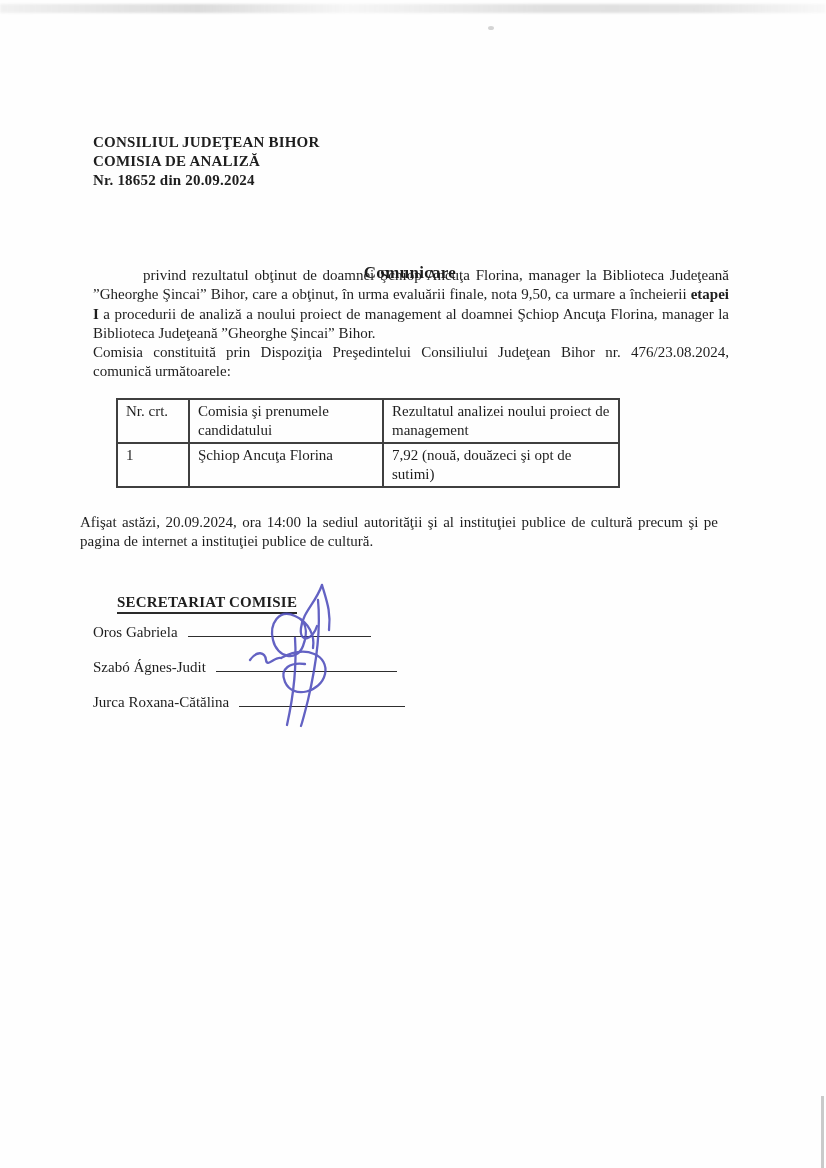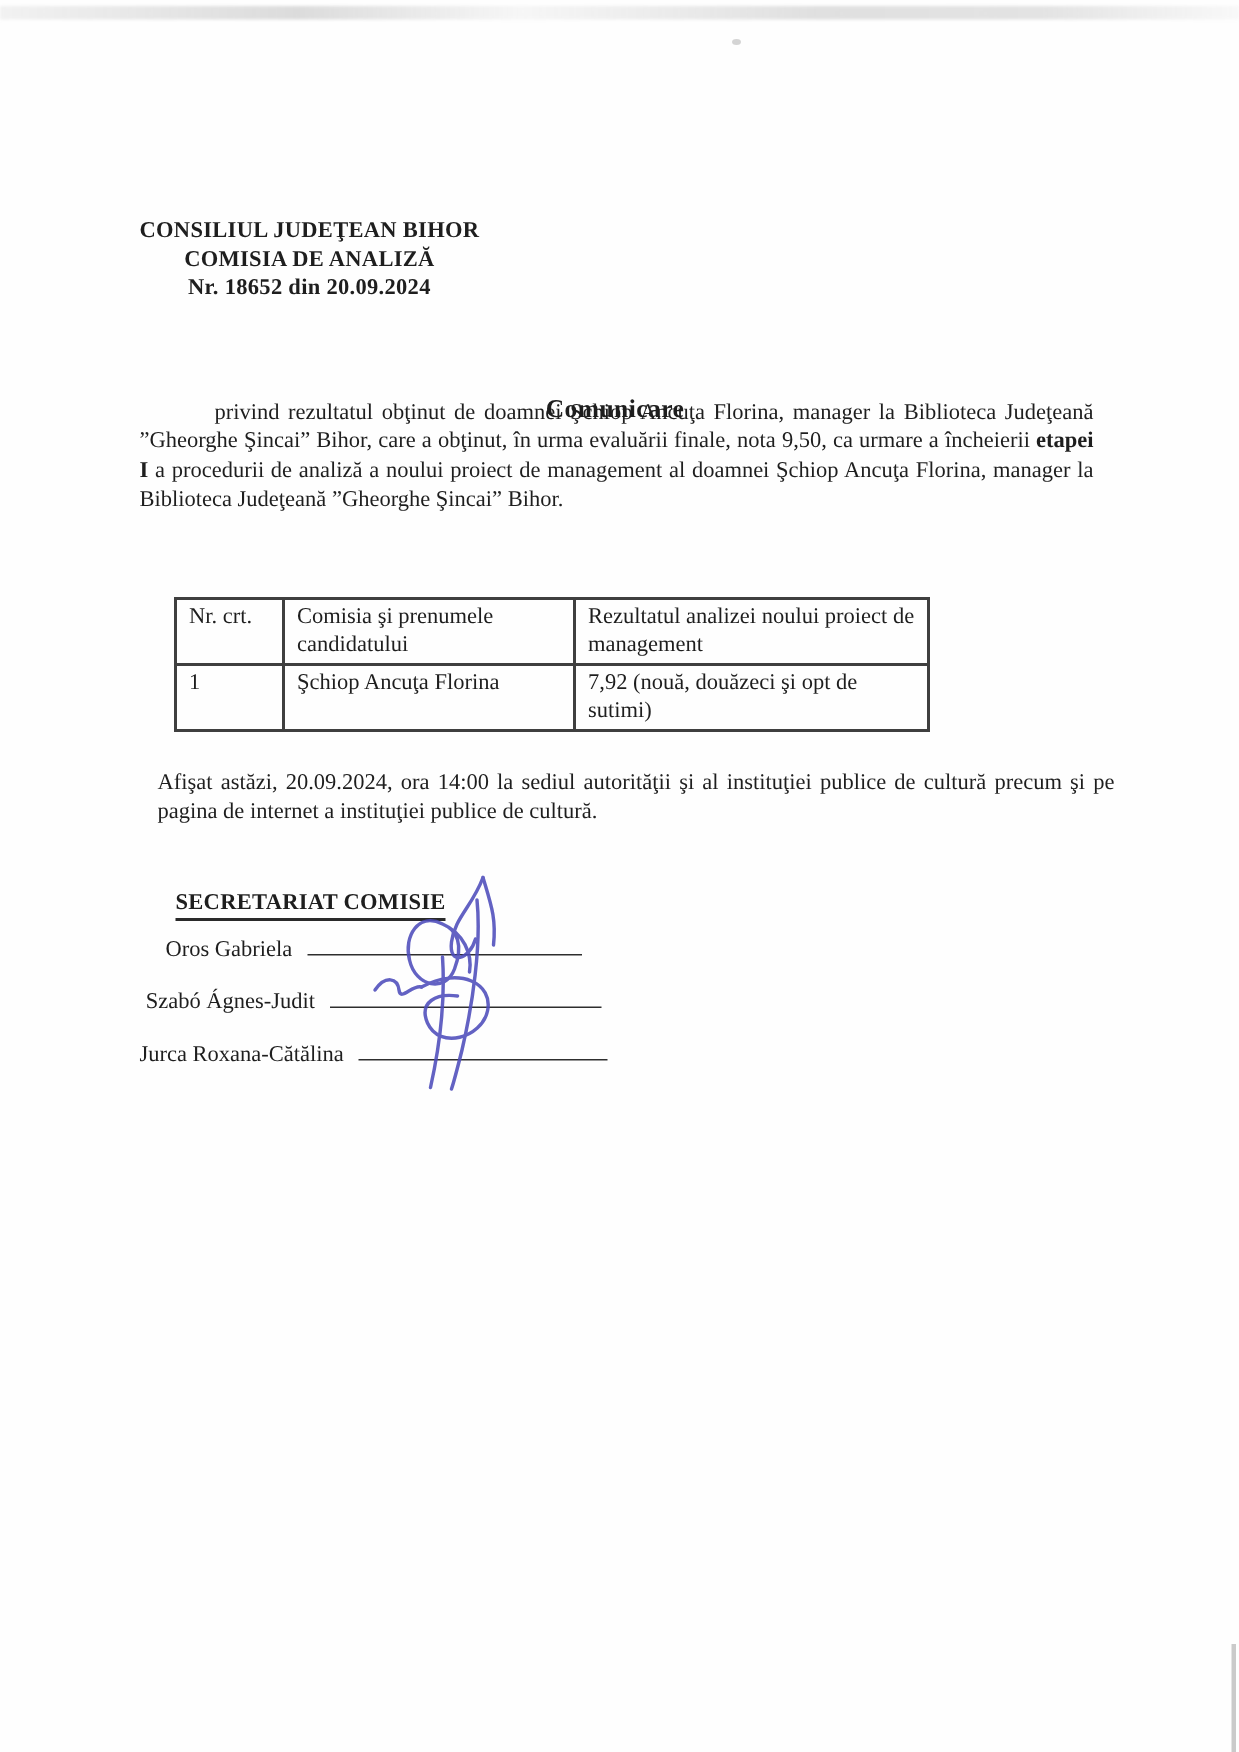--- a/index.html
+++ b/index.html
@@ -25,24 +25,23 @@
   }
   .artifact-dot{
     position:absolute;left:488px;top:26px;width:6px;height:4px;
     background:rgba(150,150,150,.40);border-radius:50%;
   }
   .artifact-right{
     position:absolute;right:2px;bottom:0;width:3px;height:72px;
     background:rgba(140,140,140,.45);filter:blur(.5px);
   }
   .header-block{
-    position:absolute;left:93px;top:145px;
+    position:absolute;left:93px;top:133px;
     font-weight:bold;font-size:15px;line-height:18.8px;
     letter-spacing:.2px;
-    text-align:center;
   }
   .doc-title{
     position:absolute;left:93px;top:228px;width:634px;
     text-align:center;font-weight:bold;font-size:17px;
     letter-spacing:.3px;
     margin-top:35px;
   }
   .body-block{
     position:absolute;left:93px;top:266px;width:636px;
     font-size:15px;line-height:19.3px;text-align:justify;
@@ -62,34 +61,34 @@
     font-weight:normal;
     text-align:left;
   }
   .col-nr{width:72px;}
   .col-name{width:194px;}
   .col-result{width:236px;}
   .results-table .hdr-row th{height:36px;margin-top:11px;}
   .results-table .data-row td{height:34px;}
   .cell-center{text-align:center;}
   .posting-block{
-    position:absolute;left:105px;top:513px;width:638px;
+    position:absolute;left:80px;top:513px;width:638px;
     font-size:15px;line-height:19.3px;text-align:justify;
   }
   .sig-block{
     position:absolute;left:93px;top:594px;font-size:15px;
   }
   .sig-heading{
     display:inline-block;
     font-weight:bold;letter-spacing:.2px;
     border-bottom:2px solid #2a2a2a;
     padding-bottom:1px;
     margin-left:24px;
   }
-  .sig-row{margin-top:9px;height:26px;white-space:nowrap;text-align:center;}
+  .sig-row{margin-top:9px;height:26px;white-space:nowrap;}
   .sig-line{
     display:inline-block;height:13px;
     border-bottom:1.6px solid #2e2e2e;
     margin-left:10px;
   }
   .line-1{width:183px;}
   .line-2{width:181px;}
   .line-3{width:166px;}
   .sig-svg{position:absolute;left:235px;top:578px;pointer-events:none;}
 </style>
@@ -105,20 +104,21 @@
   <div class="header-block">
     <div>CONSILIUL JUDEŢEAN BIHOR</div>
     <div>COMISIA DE ANALIZĂ</div>
     <div>Nr. 18652 din 20.09.2024</div>
   </div>
 
   <div class="doc-title">Comunicare</div>
 
   <div class="body-block">
     <p class="indent"><span>privind rezultatul obţinut de doamnei Şchiop Ancuţa Florina, manager la Biblioteca Judeţeană ”Gheorghe Şincai” Bihor, care a obţinut, în urma evaluării finale, nota 9,50, ca urmare a încheierii </span><b>etapei I</b><span> a procedurii de analiză a noului proiect de management al doamnei Şchiop Ancuţa Florina, manager la Biblioteca Judeţeană ”Gheorghe Şincai” Bihor.</span></p>
+    <p>Comisia constituită prin Dispoziţia Preşedintelui Consiliului Judeţean Bihor nr. 476/23.08.2024, comunică următoarele:</p>
   </div>
 
   <table class="results-table">
     <colgroup>
       <col class="col-nr">
         <col class="col-name">
         <col class="col-result">
     </colgroup>
     <tbody>
         <tr class="hdr-row">

